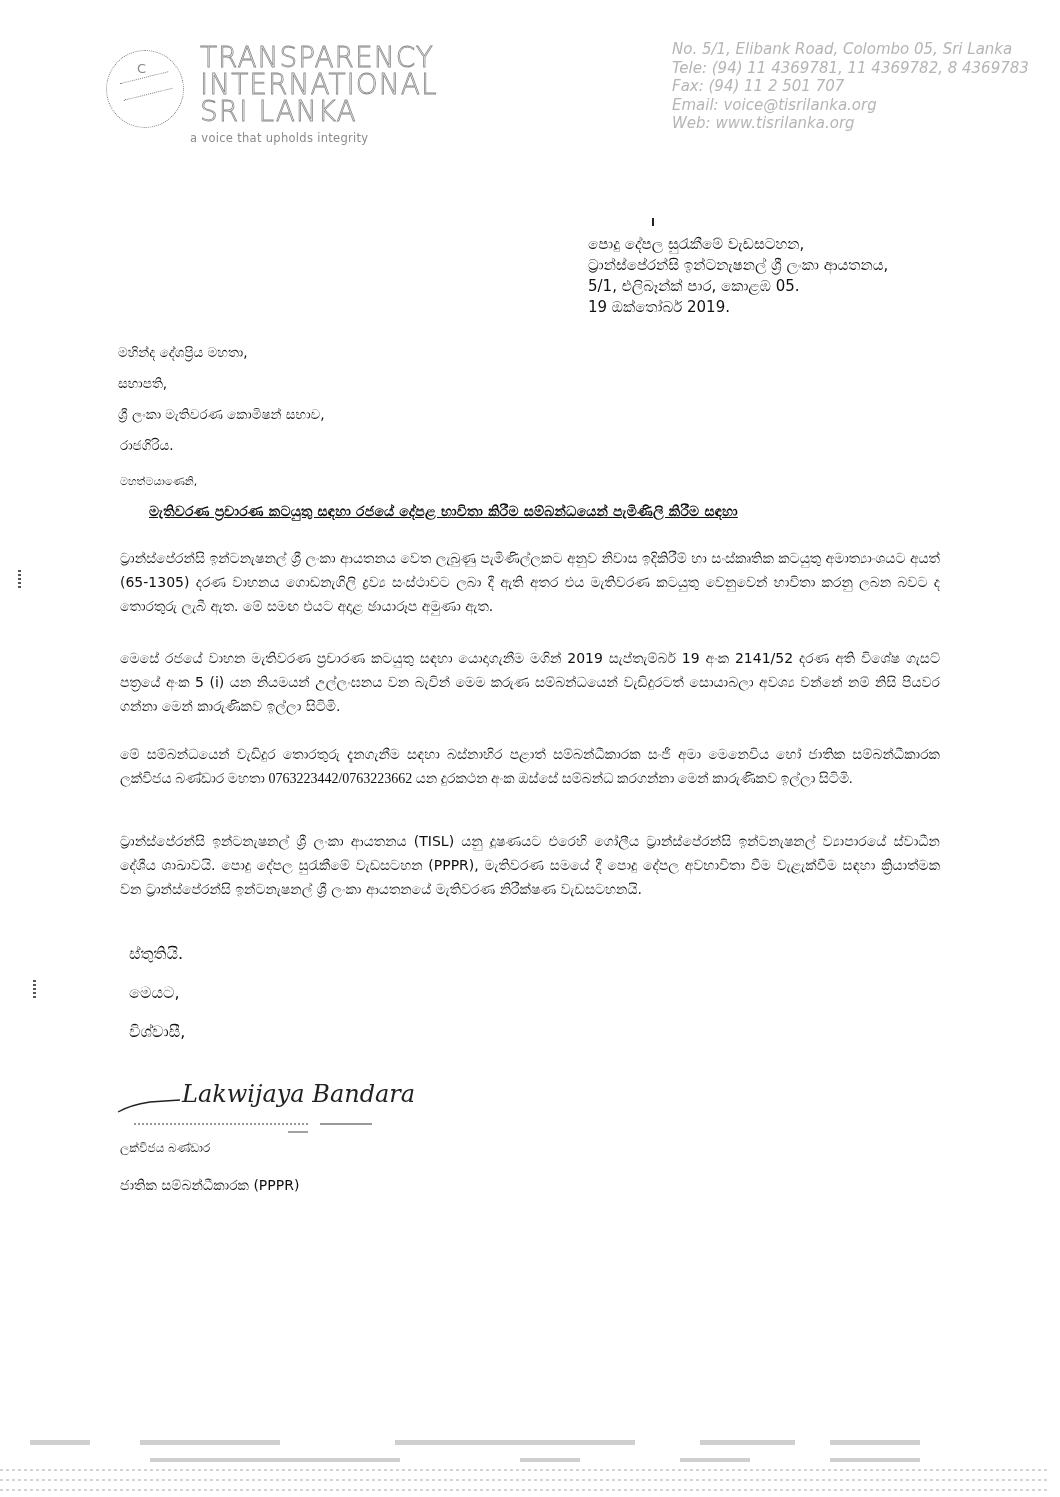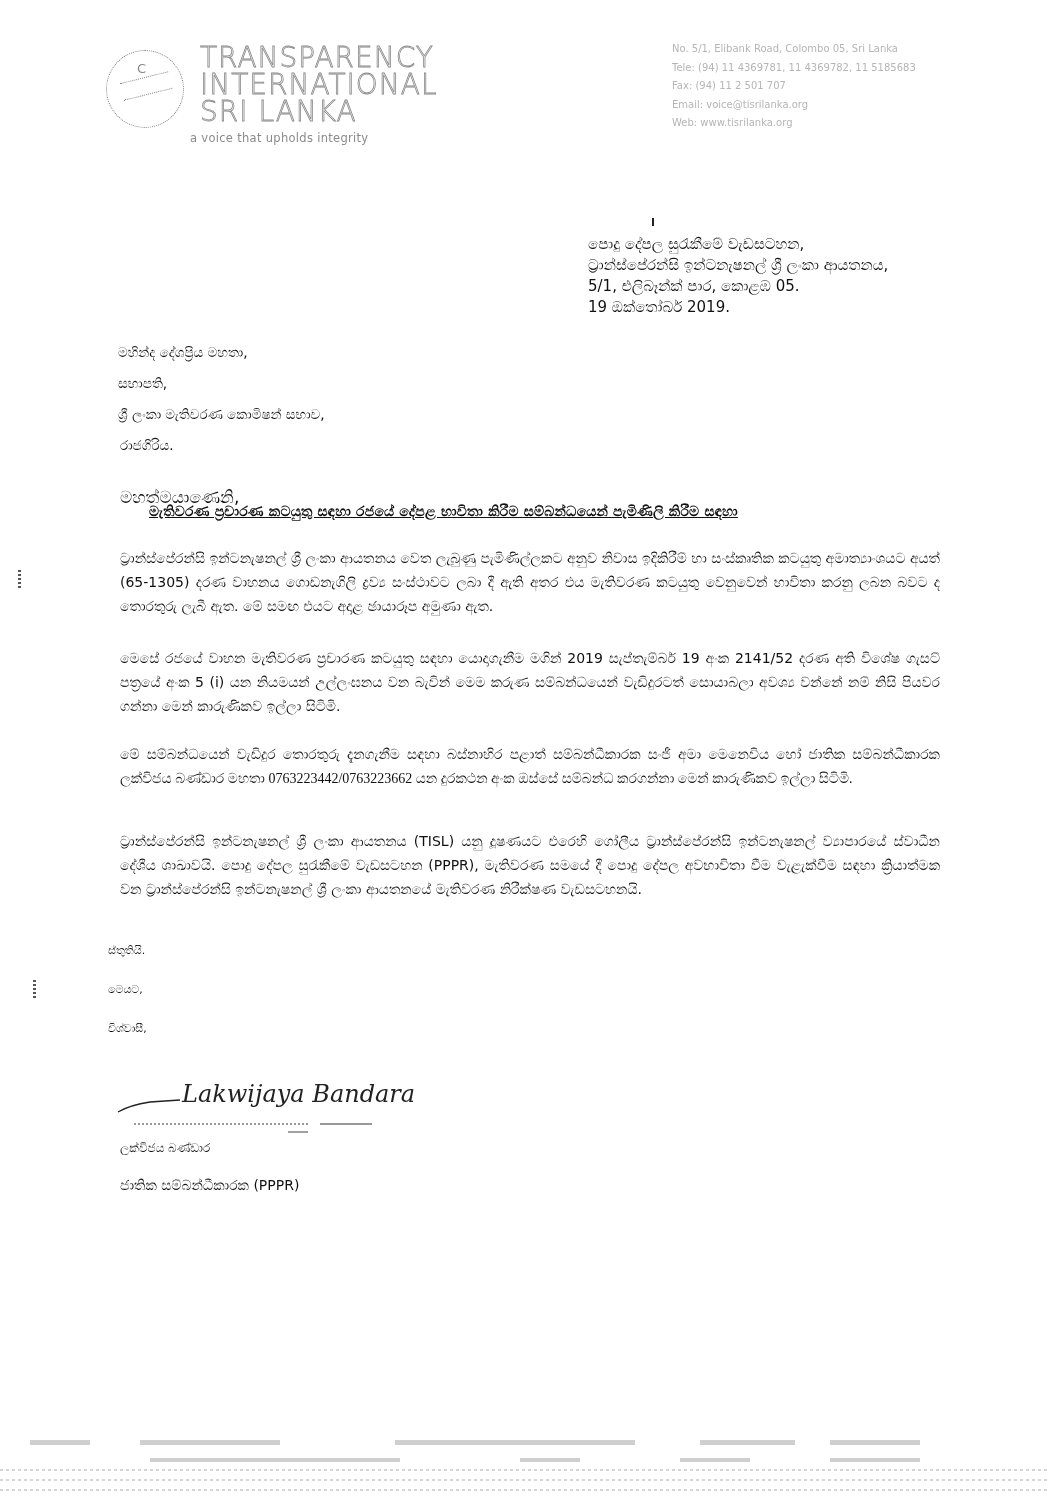--- a/index.html
+++ b/index.html
@@ -12,41 +12,41 @@
                  border: 1.5px dotted #777; box-sizing: border-box; }
   .logo-emblem .inner { position: absolute; left: 14px; top: 26px; width: 50px; height: 16px;
                  border-top: 1px dotted #888; border-bottom: 1px dotted #888; transform: rotate(-14deg); }
   .logo-emblem .c { position: absolute; left: 30px; top: 10px; font-size: 13px; color: #888; }
   .logo-text { left: 188px; top: 44px; font-family: "DejaVu Sans", sans-serif; font-weight: 200;
                color: #fff; -webkit-text-stroke: 0.8px #8a8a8a; letter-spacing: 1px;
                font-size: 28px; line-height: 27px; margin-left: 12px; }
   .logo-tag { left: 190px; top: 131px; font-size: 11.5px; color: #8a8a8a; letter-spacing: 0.3px; }
 
   
-  .contact { left: 672px; top: 40px; font-size: 10px; line-height: 18.5px; color: #b5b5b5; }
+  .contact { left: 672px; top: 40px; font-size: 15px; line-height: 18.5px; color: #b5b5b5; font-style: italic; }
 
   
   .sender { left: 588px; top: 234px; font-size: 15px; line-height: 21px; color: #111; }
   .tick { left: 652px; top: 218px; width: 2px; height: 8px; background: #222; }
 
   
   .recipient { left: 118px; top: 337px; font-size: 13.5px; line-height: 31px; }
   .recipient div:last-child { padding-left: 2px; }
 
-  .salutation { left: 120px; top: 475px; font-size: 17px; margin-top: 12px; }
+  .salutation { left: 120px; top: 475px; font-size: 11px; }
   .subject { left: 149px; top: 503px; font-size: 14px; font-weight: bold; text-decoration: underline;
              letter-spacing: 0.2px; }
 
   .para { left: 120px; width: 820px; font-size: 14px; line-height: 24px; text-align: justify; }
   .p1 { top: 546px; }
   .p2 { top: 646px; }
   .p3 { top: 743px; font-family: Liberation Serif, serif; }
   .p4 { top: 829px; }
 
-  .closing { left: 108px; font-size: 11px; }
+  .closing { left: 129px; font-size: 16px; }
   .close1 { top: 944px; }
   .close2 { top: 983px; }
   .close3 { top: 1022px; }
 
   .signature { left: 110px; top: 1050px; width: 320px; height: 90px; }
   .signer-name { left: 120px; top: 1141px; font-size: 12px; }
   .signer-title { left: 120px; top: 1177px; font-size: 14px; }
 
   .footer { left: 0; top: 1430px; width: 1060px; height: 67px; }
   .margin-mark { width: 3px; background: repeating-linear-gradient(#555 0 2px, transparent 2px 4px); }
@@ -60,21 +60,21 @@
 </div>
 <div class="abs logo-text">
   <div>TRANSPARENCY</div>
   <div>INTERNATIONAL</div>
   <div>SRI LANKA</div>
 </div>
 <div class="abs logo-tag">a voice that upholds integrity</div>
 
 <div class="abs contact">
   <div>No. 5/1, Elibank Road, Colombo 05, Sri Lanka</div>
-  <div>Tele: (94) 11 4369781, 11 4369782, 11 5185683</div>
+  <div>Tele: (94) 11 4369781, 11 4369782, 8 4369783</div>
   <div>Fax: (94) 11 2 501 707</div>
   <div>Email: voice@tisrilanka.org</div>
   <div>Web: www.tisrilanka.org</div>
 </div>
 
 <div class="abs tick"></div>
 <div class="abs sender">
   <div>පොදු දේපල සුරැකීමේ වැඩසටහන,</div>
   <div>ට්‍රාන්ස්පේරන්සි ඉන්ටනැෂනල් ශ්‍රී ලංකා ආයතනය,</div>
   <div>5/1, එලිබෑන්ක් පාර, කොළඹ 05.</div>

